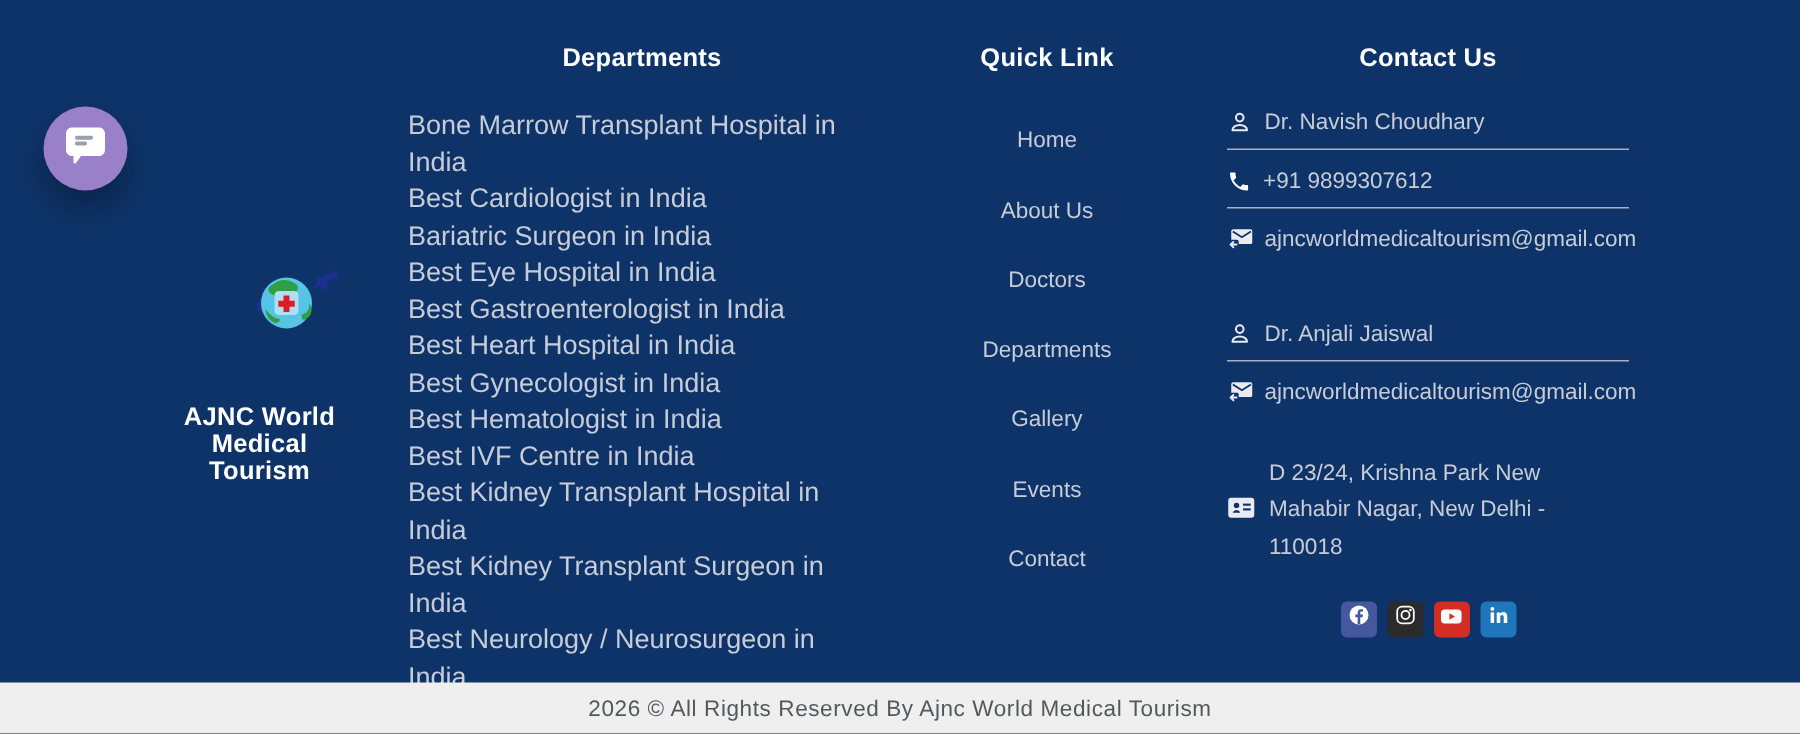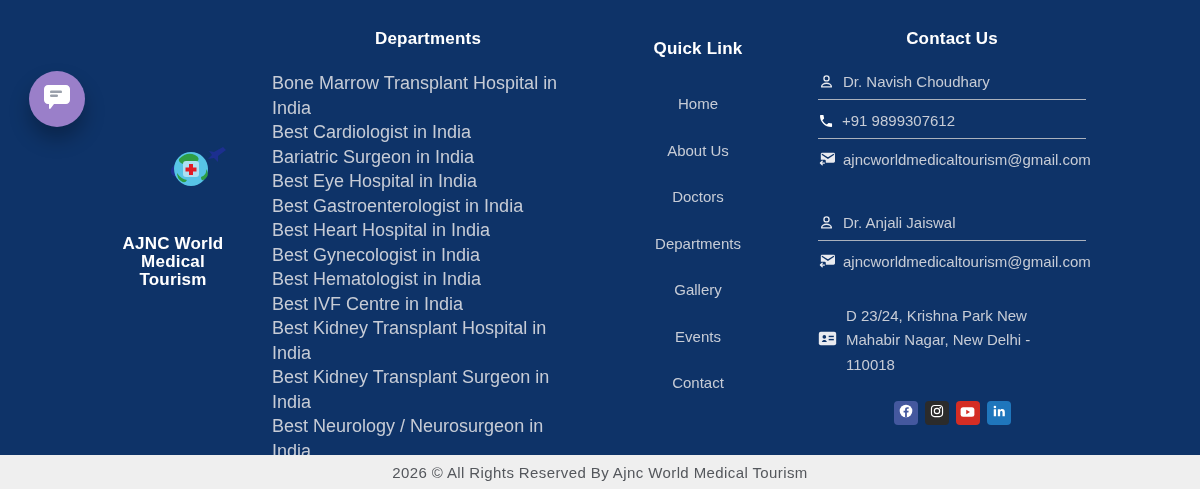--- a/index.html
+++ b/index.html
@@ -18,34 +18,34 @@
   *{margin:0;padding:0;box-sizing:border-box;}
   body{font-family:"Liberation Sans",sans-serif;}
   .page{position:relative;width:1200px;height:489px;background:var(--navy);overflow:hidden;}
 
   
   .chat-widget{position:absolute;left:29px;top:71px;width:56px;height:56px;border-radius:50%;
     background:var(--chat-purple);display:flex;align-items:center;justify-content:center;
     box-shadow:0 12px 20px rgba(0,0,0,.28);cursor:pointer;}
 
   
-  .col-logo{position:absolute;left:114px;top:141px;width:118px;text-align:center;cursor:pointer;}
+  .col-logo{position:absolute;left:114px;top:174px;width:118px;text-align:center;cursor:pointer;}
   .logo-mark{display:inline-block;margin-left:46px;}
   .logo-title{margin-top:40px;color:var(--white);font-size:17px;font-weight:bold;line-height:18px;letter-spacing:.2px;}
 
   
   .col-heading{color:var(--white);font-size:17px;font-weight:bold;line-height:21px;text-align:center;letter-spacing:.2px;}
 
   
   .col-departments{position:absolute;left:272px;top:28px;width:312px;}
   .col-departments ul{list-style:none;margin-top:22px;}
   .col-departments li{color:var(--text-light);font-size:18px;line-height:24.5px;cursor:pointer;}
 
   
-  .col-quicklinks{position:absolute;left:622px;top:38px;width:152px;text-align:center;}
+  .col-quicklinks{position:absolute;left:622px;top:28px;width:152px;text-align:center;}
   .col-quicklinks ul{list-style:none;margin-top:36px;}
   .col-quicklinks li{color:var(--text-light);font-size:15px;line-height:17px;margin-bottom:29.5px;cursor:pointer;}
 
   
   .col-contact{position:absolute;left:818px;top:28px;width:268px;}
   .contact-list{margin-top:12px;}
   .c-group{margin-bottom:25px;}
   .c-row{display:flex;align-items:center;gap:8px;padding:12px 0 9px;color:var(--text-light);font-size:15px;}
   .c-row.bordered{border-bottom:1.5px solid var(--divider);}
   .c-row .icon{flex:0 0 auto;display:flex;align-items:center;}

